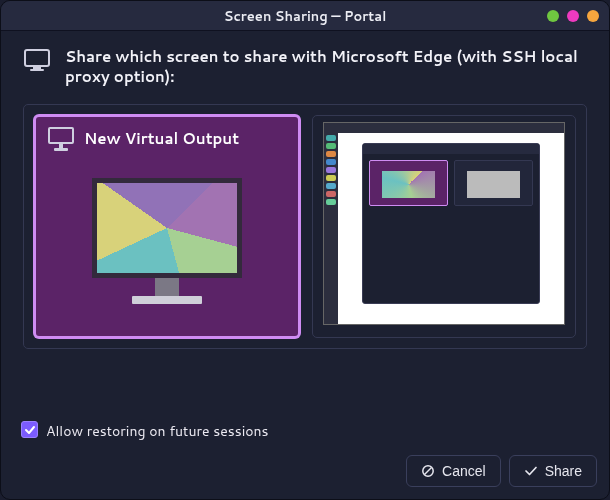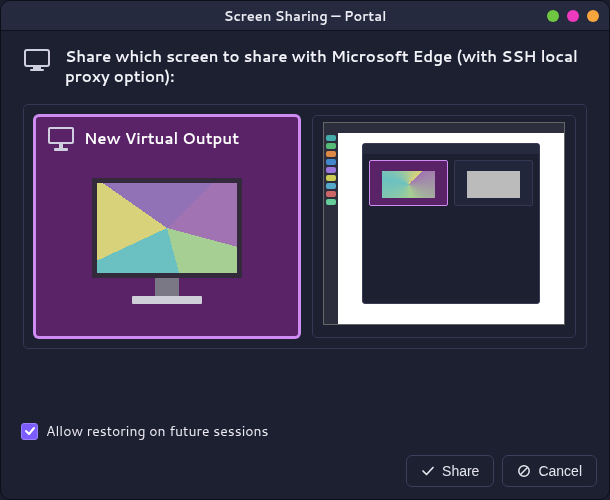--- a/index.html
+++ b/index.html
@@ -131,21 +131,21 @@
   background:
     linear-gradient(#1c2031,#1c2031) padding-box,
     linear-gradient(90deg,#f89acb,#b67af4,#8a7cf6) border-box;
 }
 .mini-monitor.gradient .mstand,
 .mini-monitor.gradient .mbase{background:linear-gradient(90deg,#b67af4,#8a7cf6);}
 
 .filler{flex:1;}
 
 .check-row{
-  display:flex;align-items:center;gap:8px;
+  display:flex;align-items:flex-start;gap:8px;
   padding:8px 20px 6px 20px;
 }
 .checkbox{
   width:17px;height:17px;border-radius:3px;
   background:#7c5cff;
   display:flex;align-items:center;justify-content:center;
   border:1px solid #9a80ff;
 }
 .checkbox svg{display:block;}
 .check-label{font-size:14px;color:#eceaf2;}
@@ -254,27 +254,27 @@
         <svg width="12" height="12" viewBox="0 0 12 12">
           <path d="M2 6 L5 9 L10 3" stroke="#fff" stroke-width="2" fill="none" stroke-linecap="round" stroke-linejoin="round"></path>
         </svg>
       </div>
       <div class="check-label">Allow restoring on future sessions</div>
     </div>
 
     <div class="action-row">
       <button class="btn">
         <svg width="14" height="14" viewBox="0 0 14 14">
-          <path d="M2 7 L5.5 10.5 L12 3.5" stroke="#e6e6ee" stroke-width="1.7" fill="none" stroke-linecap="round" stroke-linejoin="round"></path>
-        </svg>
-        <span>Share</span>
+          <circle cx="7" cy="7" r="5.2" stroke="#e6e6ee" stroke-width="1.5" fill="none"></circle>
+          <line x1="3.5" y1="10.5" x2="10.5" y2="3.5" stroke="#e6e6ee" stroke-width="1.5"></line>
+        </svg>
+        <span>Cancel</span>
       </button>
       <button class="btn">
         <svg width="14" height="14" viewBox="0 0 14 14">
-          <circle cx="7" cy="7" r="5.2" stroke="#e6e6ee" stroke-width="1.5" fill="none"></circle>
-          <line x1="3.5" y1="10.5" x2="10.5" y2="3.5" stroke="#e6e6ee" stroke-width="1.5"></line>
-        </svg>
-        <span>Cancel</span>
+          <path d="M2 7 L5.5 10.5 L12 3.5" stroke="#e6e6ee" stroke-width="1.7" fill="none" stroke-linecap="round" stroke-linejoin="round"></path>
+        </svg>
+        <span>Share</span>
       </button>
     </div>
 
   </div>
 </div>
 
 </body></html>

